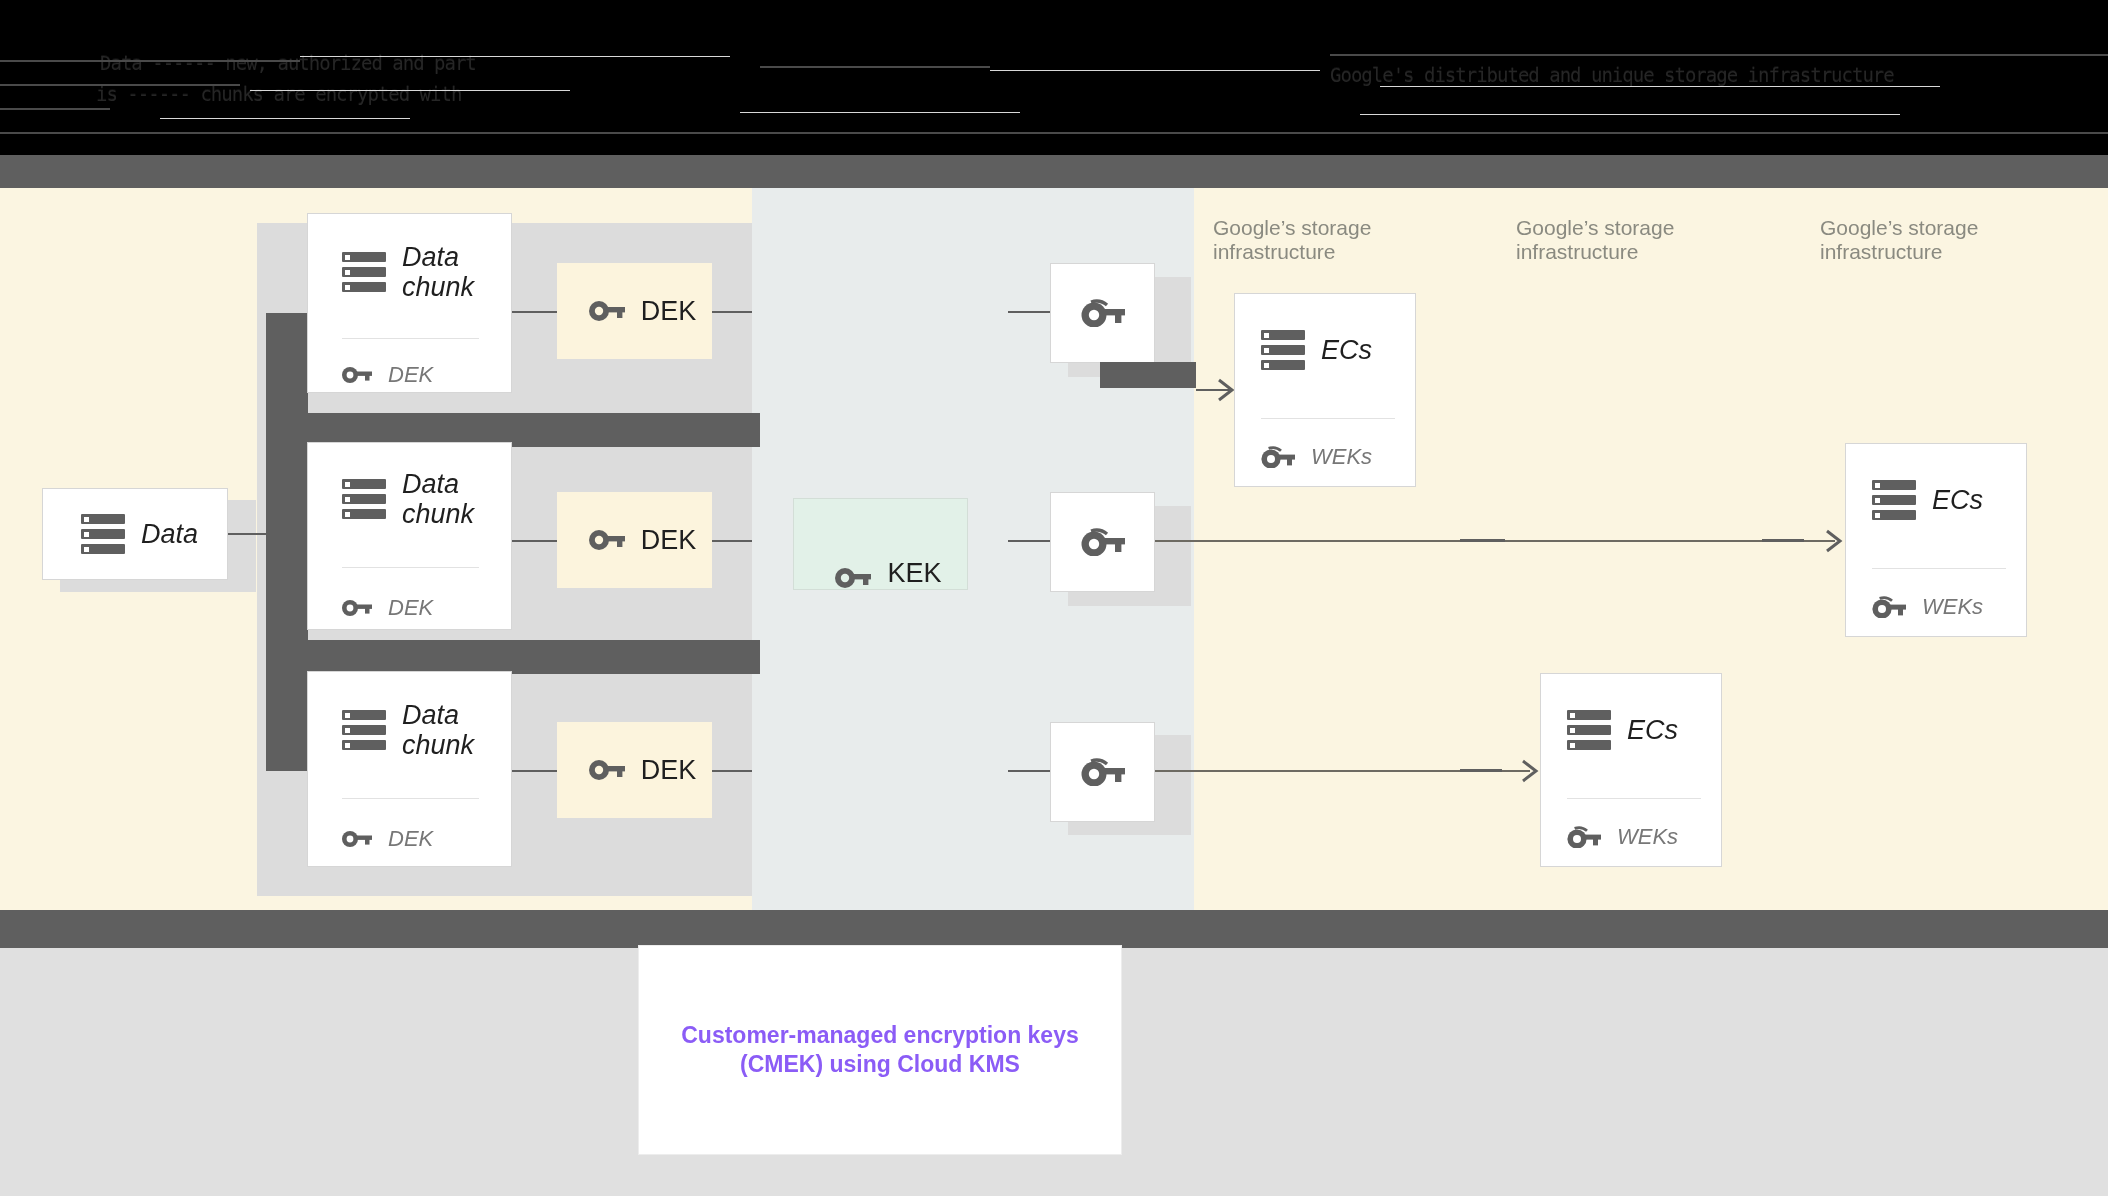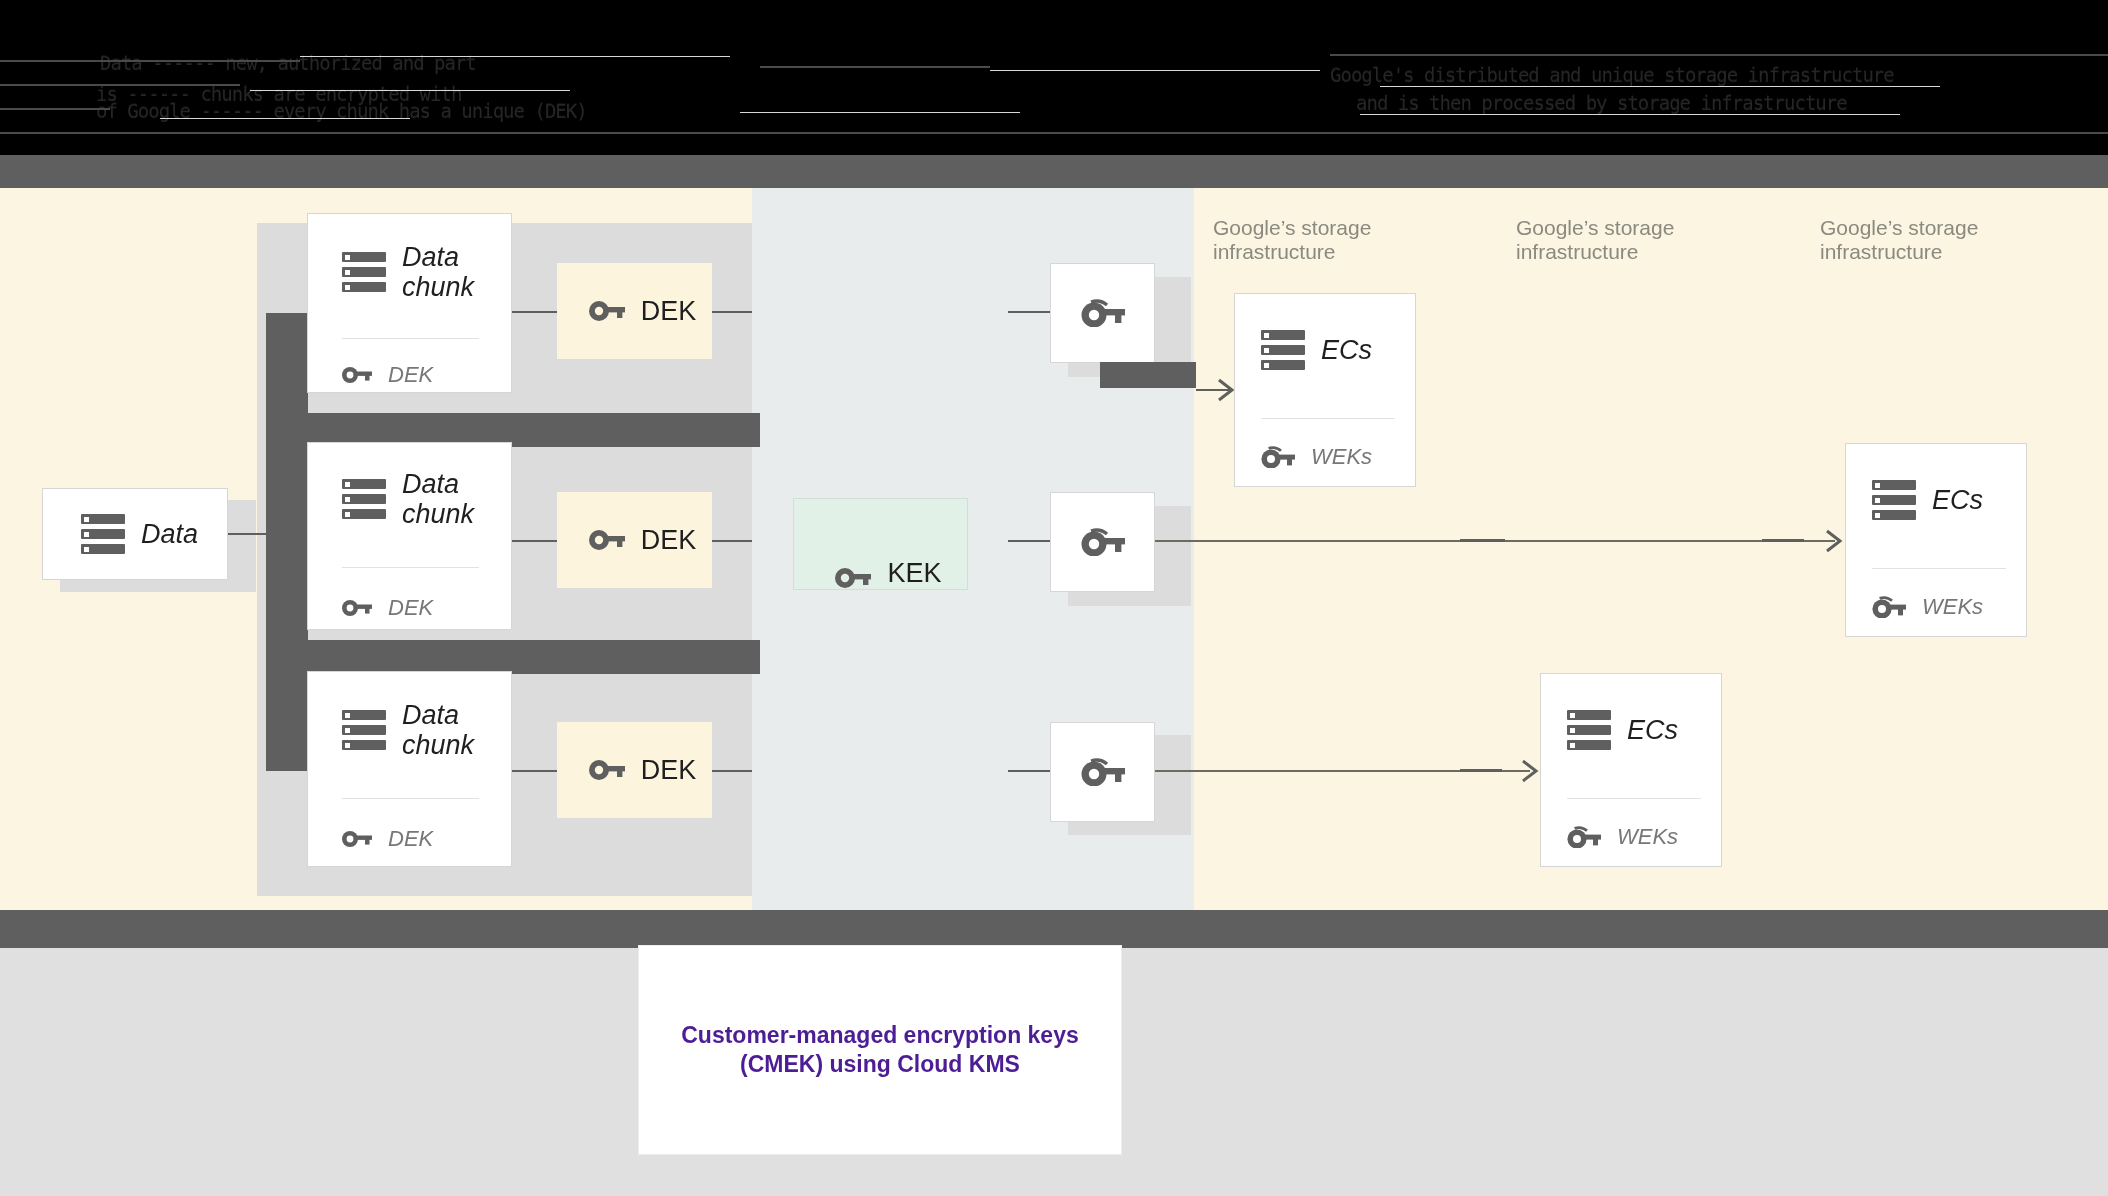--- a/index.html
+++ b/index.html
@@ -96,43 +96,41 @@
     position:absolute;color:#8a8a80;font-size:21px;line-height:24px;white-space:pre-line;
   }
 
   
   #caption{
     position:absolute;left:638px;top:945px;width:484px;height:210px;
     background:#fff;border:1px solid #ededed;box-sizing:border-box;
     display:flex;flex-direction:column;align-items:center;justify-content:center;
     text-align:center;
   }
-  #caption .c1{font-size:23px;font-weight:bold;color:#4c1d95;line-height:29px;}
+  #caption .c1{font-size:23px;font-weight:bold;color:#8b5cf6;line-height:29px;}
   #caption .c2{font-size:23px;color:#1f1f1f;line-height:29px;margin-top:30px;}
   #caption .c2 b{font-weight:bold;}
 </style>
 </head>
 <body>
 
 <div id="stage">
 
   <div class="band" id="band-black"></div>
   <div class="band" id="band-topgray"></div>
   <div class="band" id="band-cream"></div>
   <div class="band" id="band-chunkgray"></div>
   <div class="band" id="band-bluegray"></div>
   <div class="band" id="band-botgray"></div>
   <div class="band" id="band-footer"></div>
 
   <div id="glitch">
     <div class="glitch-line" style="left:100px;top:6px;">Data   ------   new, authorized and part</div>
     <div class="glitch-line" style="left:96px;top:37px;">is    ------   chunks are encrypted with</div>
-    <div class="glitch-line" style="left:96px;top:54px;">of Google   ------   every chunk has a unique (DEK)</div>
     <div class="glitch-line" style="left:1330px;top:18px;">Google's distributed and unique storage infrastructure</div>
-    <div class="glitch-line" style="left:1356px;top:46px;">and is then processed by storage infrastructure</div>
 
     <div class="glitch-strike" style="left:0px;top:14px;width:300px;"></div>
     <div class="glitch-strike w" style="left:300px;top:10px;width:430px;"></div>
     <div class="glitch-strike" style="left:0px;top:38px;width:240px;"></div>
     <div class="glitch-strike w" style="left:250px;top:44px;width:320px;"></div>
     <div class="glitch-strike" style="left:0px;top:62px;width:110px;"></div>
     <div class="glitch-strike w" style="left:160px;top:72px;width:250px;"></div>
     <div class="glitch-strike" style="left:760px;top:20px;width:230px;"></div>
     <div class="glitch-strike w" style="left:990px;top:24px;width:330px;"></div>
     <div class="glitch-strike w" style="left:740px;top:66px;width:280px;"></div>

